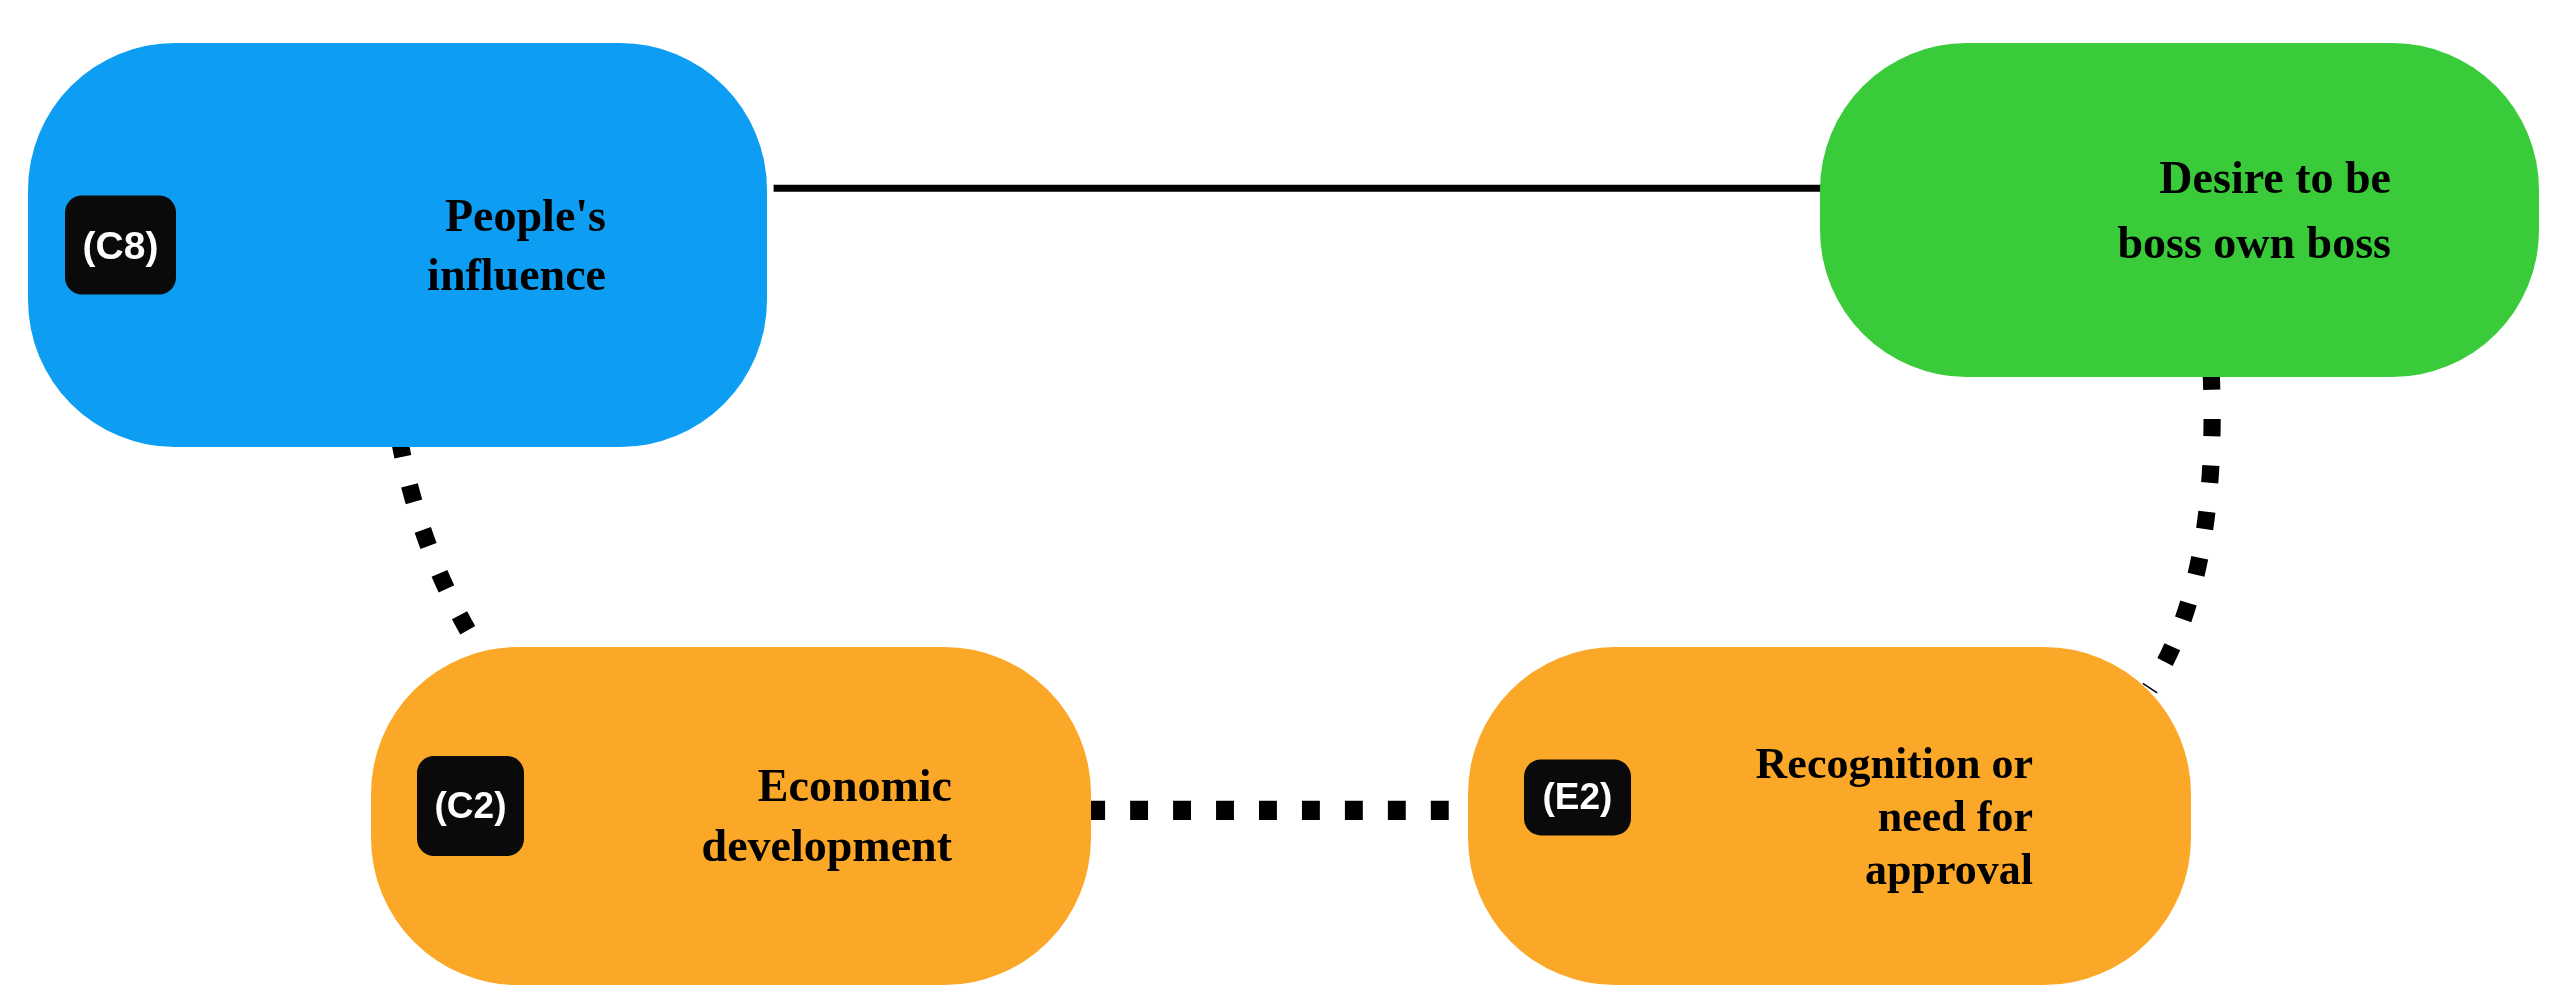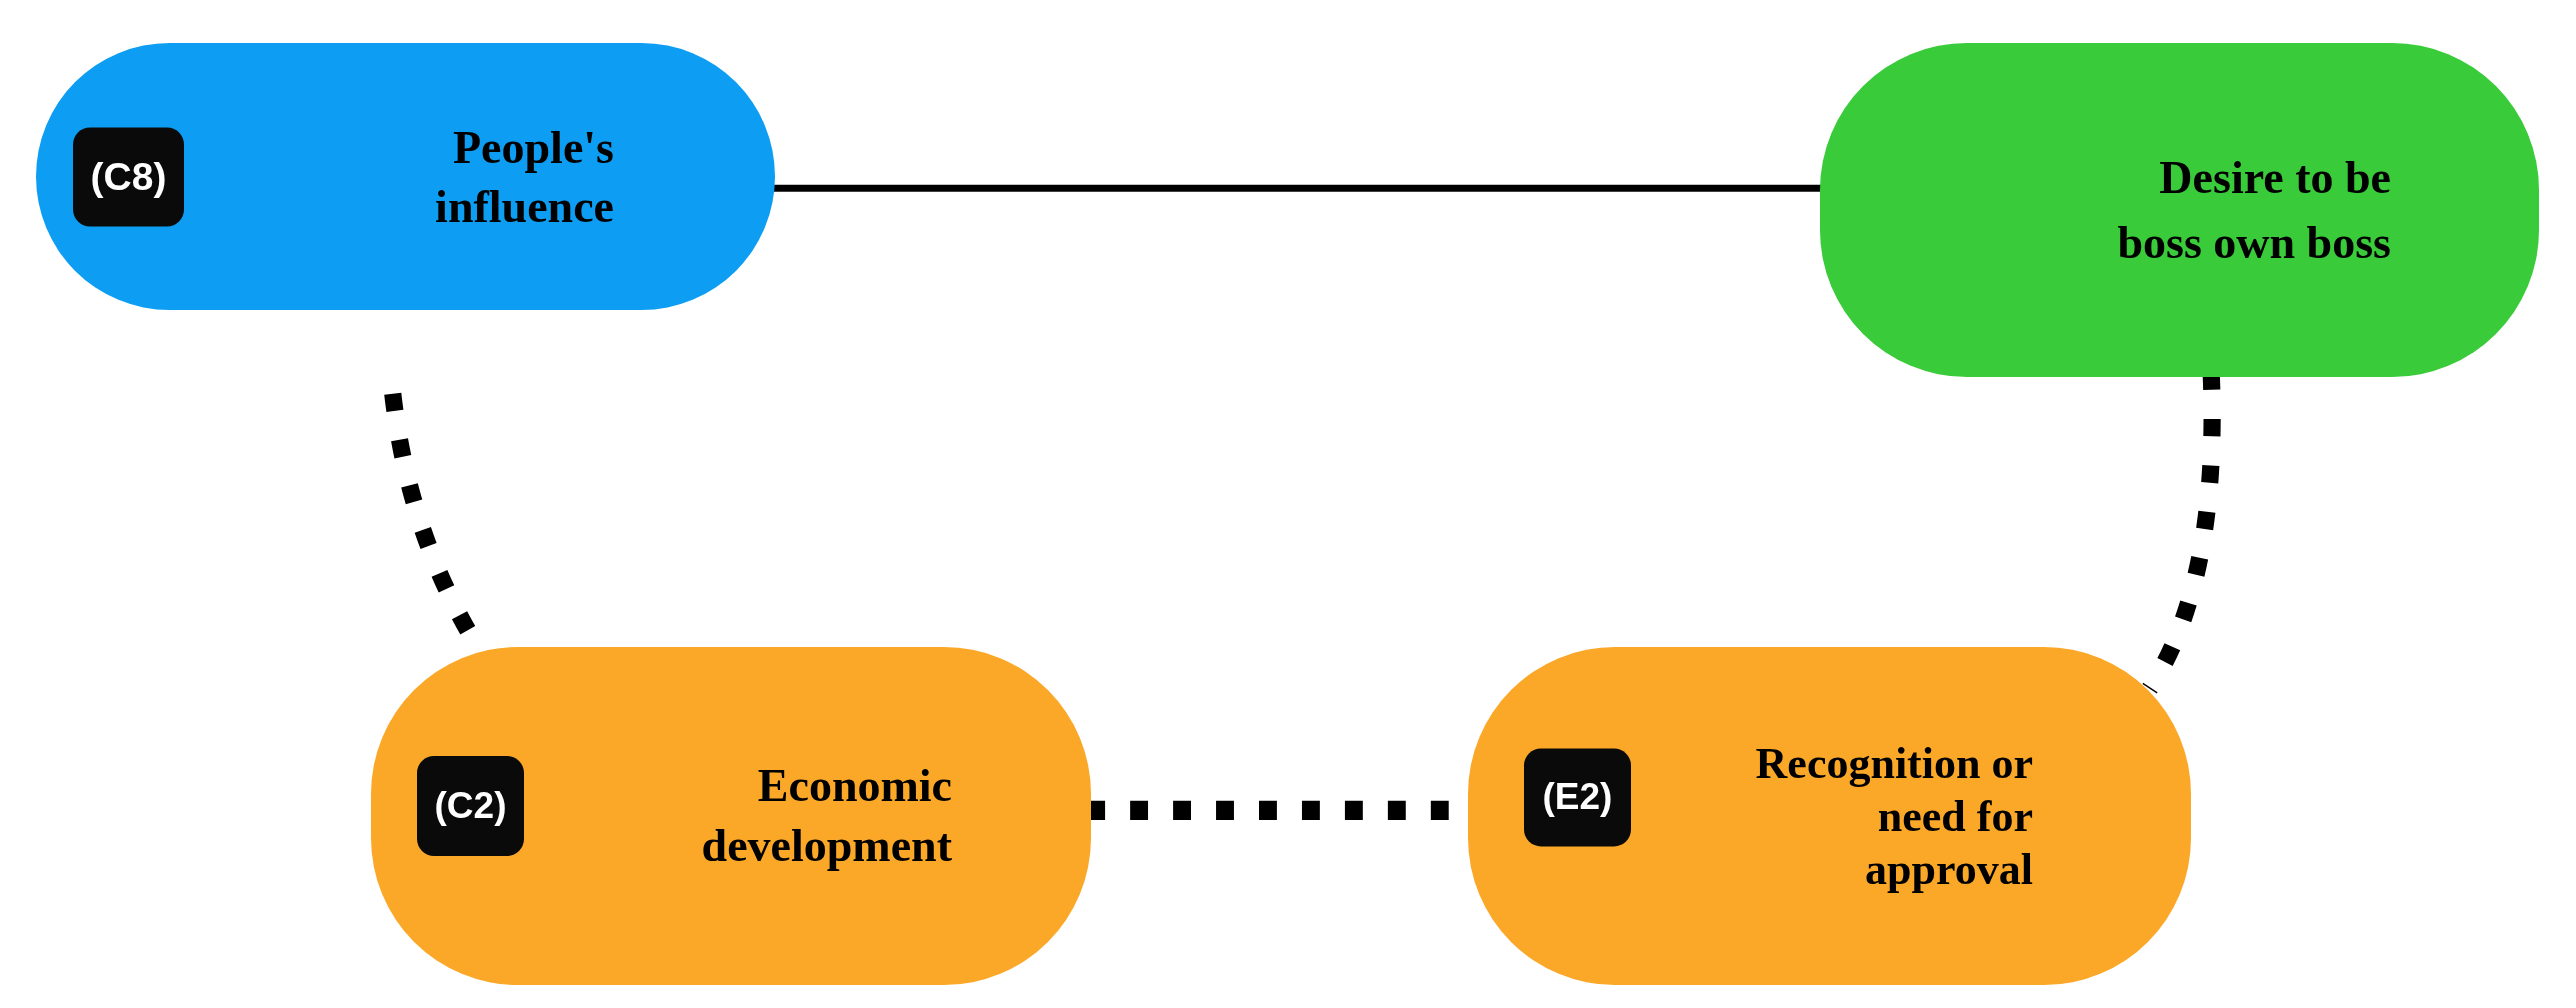--- a/index.html
+++ b/index.html
@@ -20,42 +20,42 @@
     left: 0;
     top: 0;
     width: 2576px;
     height: 1008px;
   }
   .node {
     position: absolute;
     border-radius: 147px;
     box-sizing: border-box;
   }
-  .node-c8 { left: 36px;   top: 43px;  width: 739px; height: 267px; }
+  .node-c8 { left: 28px;   top: 43px;  width: 739px; height: 404px; }
   .node-e7 { left: 1820px; top: 43px;  width: 719px; height: 334px; }
   .node-c2 { left: 371px;  top: 647px; width: 720px; height: 338px; }
   .node-e2 { left: 1468px; top: 647px; width: 723px; height: 338px; }
 
   .badge {
     position: absolute;
     top: 50%;
     transform: translateY(-50%);
     border-radius: 17px;
     display: flex;
     align-items: center;
     justify-content: center;
     font-family: "Liberation Sans", sans-serif;
     font-weight: 600;
     color: #ffffff;
     letter-spacing: 0px;
   }
   .node-c8 .badge { left: 37px; width: 111px; height: 99px; font-size: 39px; }
   .node-e7 .badge { left: 29px; width: 111px; height: 100px; font-size: 39px; }
   .node-c2 .badge { left: 46px; width: 107px; height: 100px; font-size: 37px; transform: translateY(calc(-50% - 10px)); }
-  .node-e2 .badge { left: 56px; width: 107px; height: 98px; font-size: 37px; transform: translateY(calc(-50% - 18.6px)); }
+  .node-e2 .badge { left: 56px; width: 107px; height: 76px; font-size: 37px; transform: translateY(calc(-50% - 18.6px)); }
 
   .label {
     position: absolute;
     top: 50%;
     transform: translateY(-50%);
     text-align: right;
     white-space: pre-line;
     color: #000000;
     font-weight: bold;
   }

